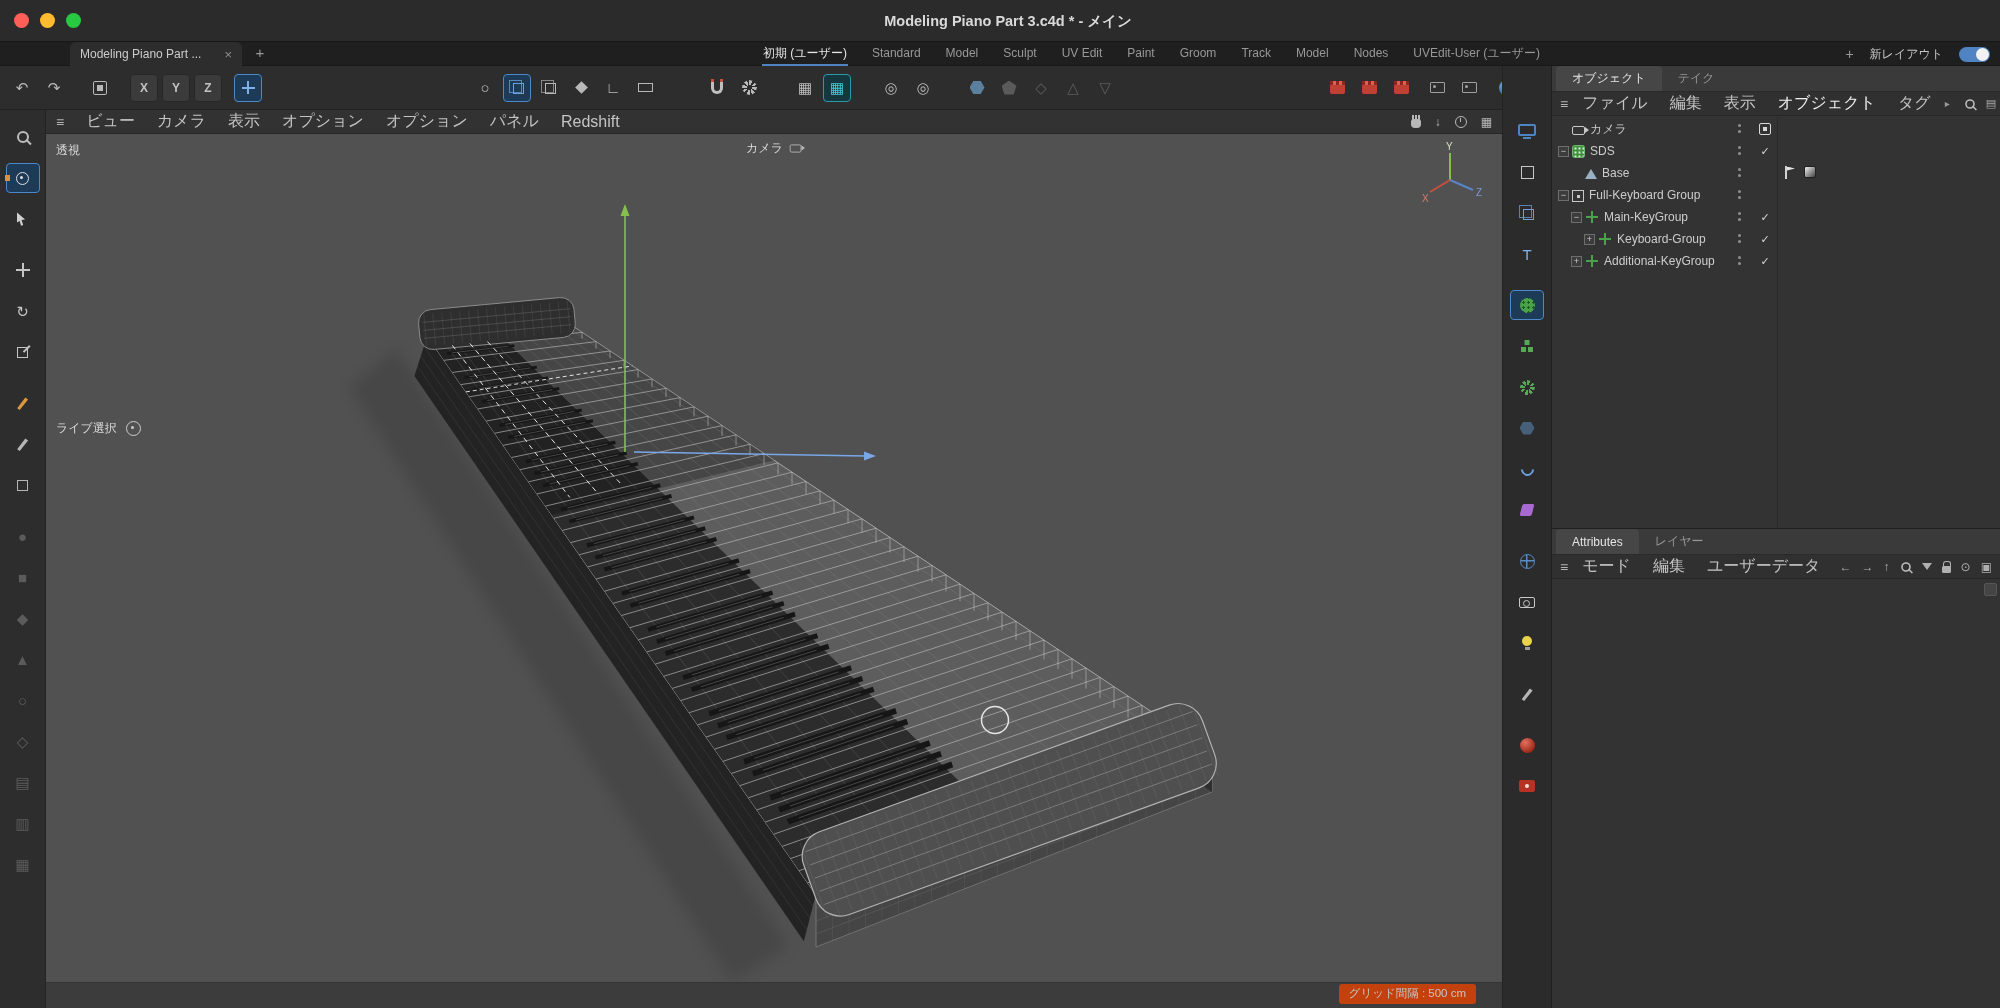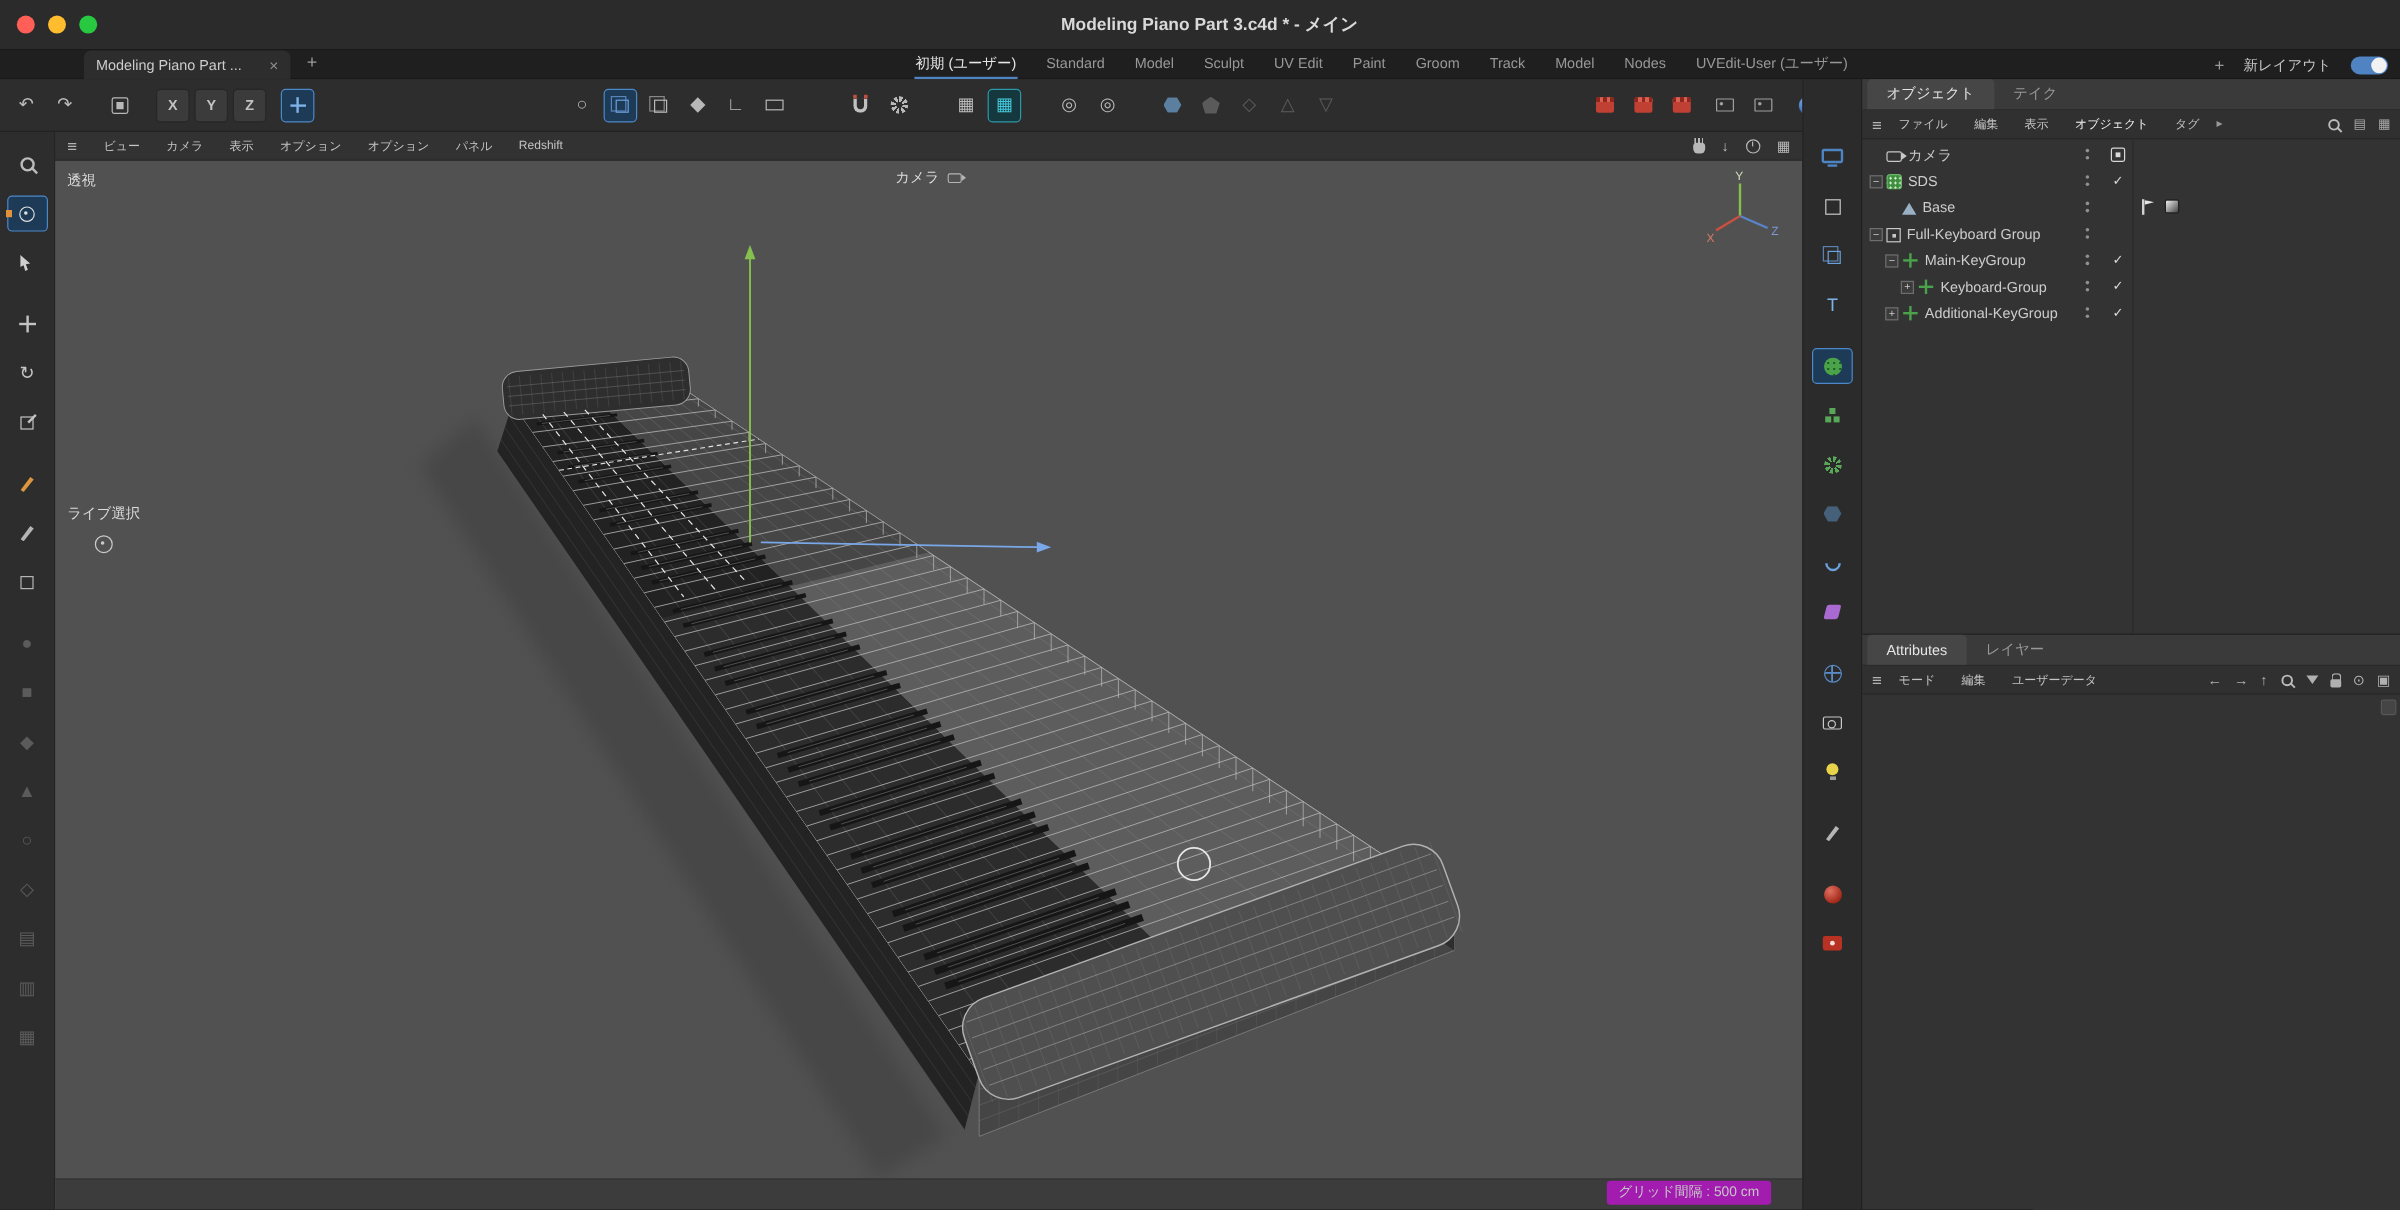--- a/index.html
+++ b/index.html
@@ -47,37 +47,37 @@
   .pslot.selblue { background:#1d3a57; border:1px solid #4d88c8; }
   .pslot.dim { opacity:0.3; }
   .pslot.gap { margin-top:10px; }
   .pg { font-size:15px; color:#c4c4c4; line-height:1; }
   .tool-marker { position:absolute; left:-2px; top:11px; width:5px; height:6px; background:#e0913c; }
 
   
   .vp-menubar { position:absolute; left:46px; top:110px; width:1456px; height:24px; background:#323232; border-bottom:1px solid #262626; display:flex; align-items:center; padding:0 10px; gap:22px; }
   .hamb { font-size:14px; color:#b4b4b4; }
   .menus { display:flex; gap:22px; align-items:center; }
-  .menu-item { font-size:10px; color:#c4c4c4; white-space:nowrap; }
+  .menu-item { font-size:16px; color:#c4c4c4; white-space:nowrap; }
   .menu-item.bright { color:#f0f0f0; }
   .vp-right { margin-left:auto; display:flex; gap:14px; align-items:center; }
   .vpr { font-size:12px; color:#b8b8b8; }
 
   
   .viewport { position:absolute; left:46px; top:134px; width:1456px; height:874px; background:#515151; overflow:hidden; }
   #model-svg { position:absolute; left:0; top:0; }
   .vp-label { position:absolute; font-size:12px; color:#dcdcdc; }
   .proj { left:10px; top:8px; }
   .vp-cam { position:absolute; left:50%; top:6px; transform:translateX(-50%); display:flex; gap:6px; align-items:center; font-size:12px; color:#dcdcdc; }
-  .vp-live { position:absolute; left:10px; top:286px; display:flex; gap:9px; align-items:center; font-size:12px; color:#dcdcdc;flex-direction:column; }
+  .vp-live { position:absolute; left:10px; top:286px; display:flex; gap:9px; align-items:center; font-size:12px; color:#dcdcdc; }
   .ls-ic { position:relative; width:15px; height:15px; border:1.5px solid #cccccc; border-radius:50%; }
   .ls-ic::after { content:''; position:absolute; left:4px; top:4px; width:3px; height:3px; border-radius:50%; background:#cccccc; }
   .axis-gizmo { position:absolute; right:16px; top:6px; }
   .vp-bottom { position:absolute; left:0; right:0; bottom:0; height:26px; background:#3c3c3c; border-top:1px solid #343434; }
-  .grid-box { position:absolute; right:26px; bottom:4px; background:#a21caf; color:#c6c6c6; font-size:11.5px; padding:2px 10px 3px; border-radius:3px; white-space:nowrap; }
+  .grid-box { position:absolute; right:26px; bottom:4px; background:#c2410c; color:#c6c6c6; font-size:11.5px; padding:2px 10px 3px; border-radius:3px; white-space:nowrap; }
 
   
   .right-panels { position:absolute; left:1552px; top:66px; width:448px; height:942px; background:#333333; }
   .panel { position:relative; width:100%; }
   .om { height:463px; border-bottom:1px solid #1f1f1f; }
   .attr { height:481px; }
   .ptabs { display:flex; height:26px; background:#3a3a3a; border-bottom:1px solid #2a2a2a; padding-left:4px; align-items:stretch; }
   .ptab { display:flex; align-items:center; padding:0 16px; font-size:12px; color:#989898; }
   .ptab.active { color:#e4e4e4; background:#464646; border-radius:4px 4px 0 0; }
   .pmenu { height:24px; background:#303030; border-bottom:1px solid #272727; display:flex; align-items:center; gap:14px; padding:0 8px; }

